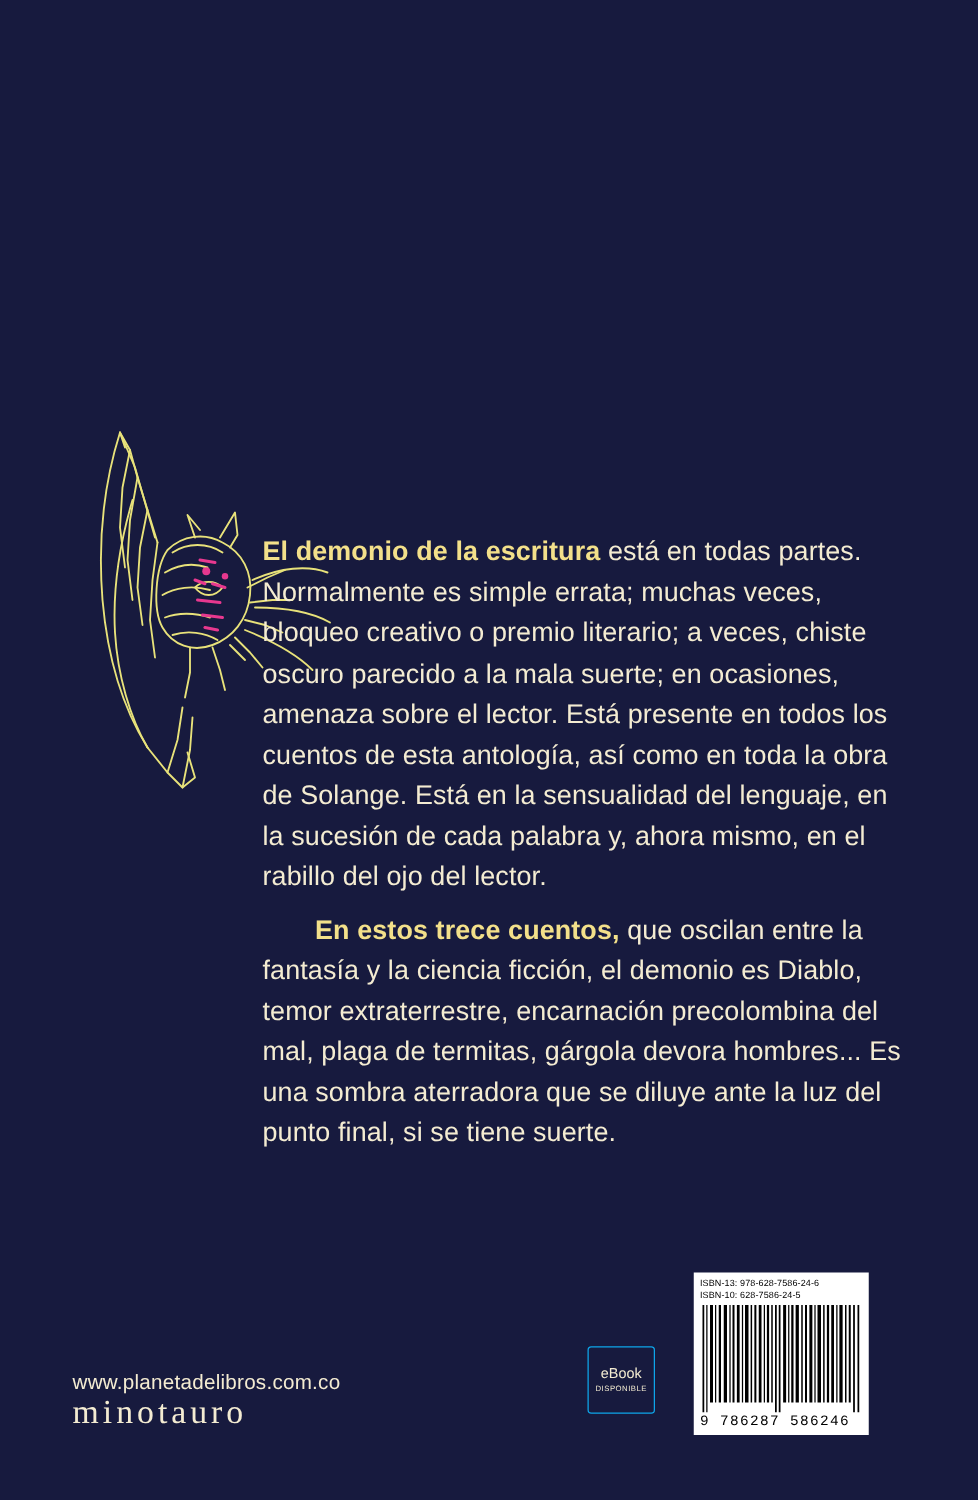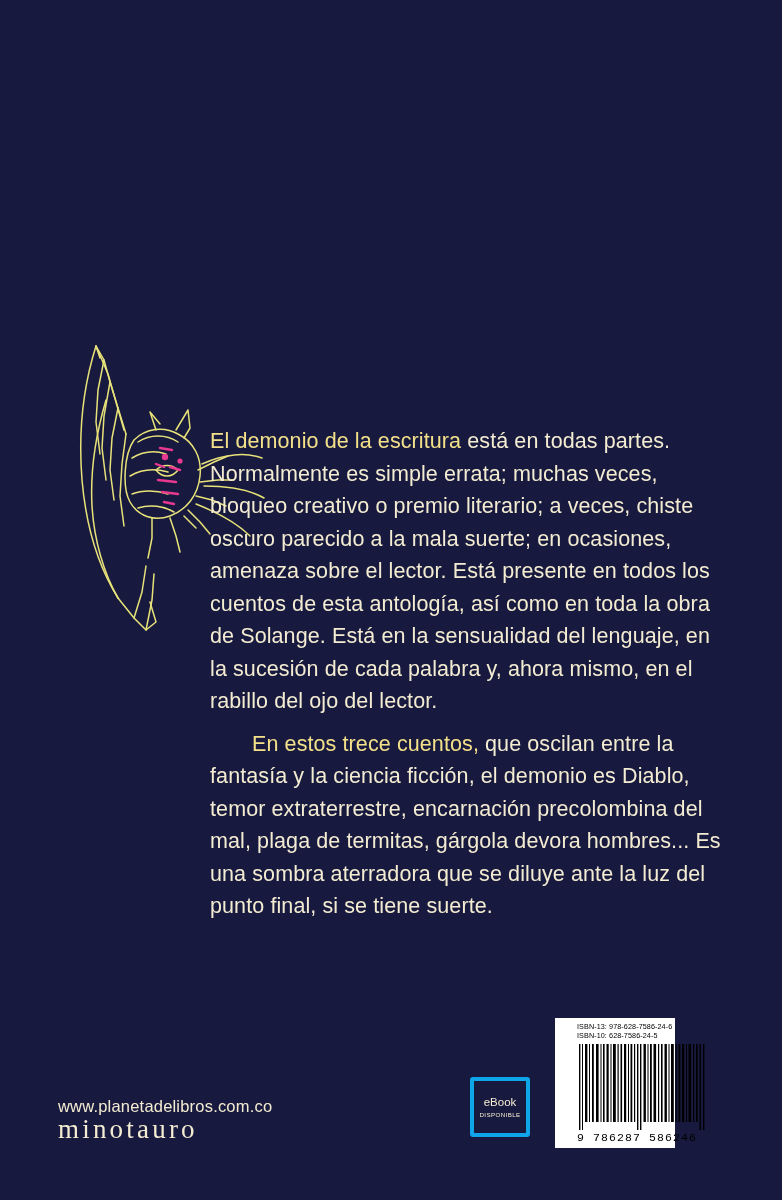--- a/index.html
+++ b/index.html
@@ -45,21 +45,21 @@
   }
   #blurb p {
     margin: 0;
   }
   #blurb p + p {
     text-indent: 42px;
     margin-top: 10px;
   }
   .lead {
     color: #f3e08a;
-    font-weight: normal;
+    font-weight: bold;
   }
 
   
   #imprint {
     position: absolute;
     left: 58px;
     top: 1086px;
     width: 330px;
   }
   #imprint-name {
@@ -76,41 +76,41 @@
     color: #f4ecd2;
   }
 
   
   #ebook-badge {
     position: absolute;
     left: 470px;
     top: 1077px;
     width: 52px;
     height: 52px;
-    border: 4px solid #0ea5e9;
+    border: 1px solid #0ea5e9;
     border-radius: 3px;
     display: flex;
     flex-direction: column;
     align-items: center;
     justify-content: center;
     text-align: center;
     line-height: 1.15;
   }
   #ebook-badge .t1 { font-size: 11.5px; color: #f4ecd2; }
   #ebook-badge .t2 { font-size: 6.2px; letter-spacing: 0.4px; color: #f4ecd2; margin-top: 2px; }
 
   
   #barcode-block {
     position: absolute;
     left: 555px;
     top: 1018px;
-    width: 120px;
+    width: 140px;
     height: 130px;
     background: #ffffff;
-    padding: 4px 5px 3px 22px;
+    padding: 4px 5px 3px 5px;
     box-sizing: border-box;
     color: #000;
   }
   .isbn-line {
     font-family: "Liberation Sans", sans-serif;
     font-size: 7.2px;
     line-height: 9px;
     letter-spacing: 0.1px;
     color: #000;
     white-space: nowrap;

